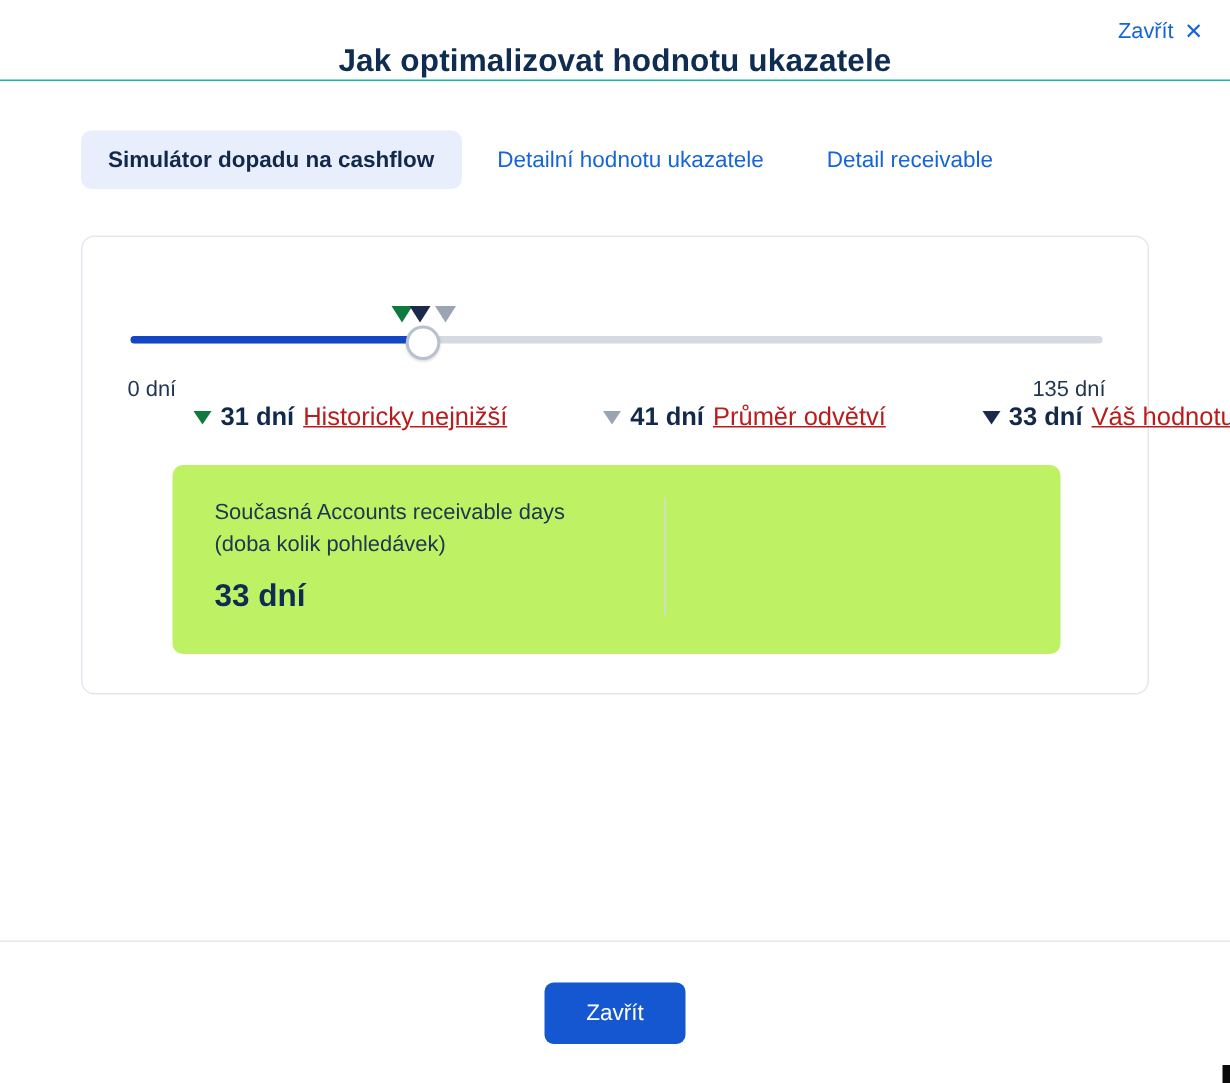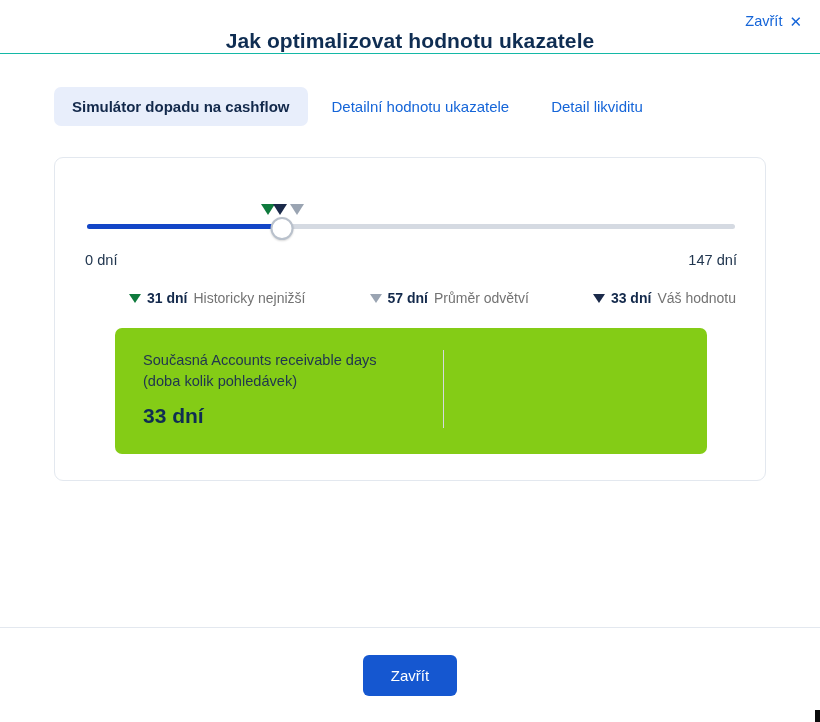--- a/index.html
+++ b/index.html
@@ -147,49 +147,48 @@
     margin-top: 14px;
     font-size: 14.6px;
     color: #21364f;
   }
 
   
   .legend {
     display: flex;
     align-items: flex-end;
     gap: 0;
-    margin-top: 22px;
     padding-left: 44px;
-    font-size: 14px;
+    font-size: 17px;
     color: #35495f;
   }
   .legend-item {
     display: flex;
     align-items: center;
     gap: 6px;
     margin-right: 64px;
     white-space: nowrap;
   }
   .legend-item:last-child { margin-right: 0; }
   .tri {
     width: 0; height: 0;
     border-left: 6px solid transparent;
     border-right: 6px solid transparent;
     border-top: 9px solid #888;
   }
   .legend-val {
     font-weight: bold;
     color: #13294b;
   }
-  .legend-txt { color: #737373; }
+  .legend-txt { color: #b91c1c; text-decoration: underline; }
 
   
   .info-box {
     margin: 22px 30px 0 30px;
-    background: #84cc16;
+    background: #bef264;
     border-radius: 7px;
     display: flex;
     padding: 22px 28px 26px 28px;
     box-sizing: border-box;
   }
   .info-left {
     flex: 0 0 auto;
     width: 282px;
     border-right: 1px solid #d5d9df;
     padding-right: 18px;
@@ -257,21 +256,21 @@
   <div class="modal-title">Jak optimalizovat hodnotu ukazatele</div>
   <div class="close-area">
     <span class="close-label">Zavřít</span>
     <span class="close-x">✕</span>
   </div>
 </div>
 
 <div class="tabs">
   <div class="tab active">Simulátor dopadu na cashflow</div>
   <div class="tab">Detailní hodnotu ukazatele</div>
-  <div class="tab">Detail likviditu</div>
+  <div class="tab">Detail receivable</div>
 </div>
 
 <div class="intro">
 </div>
 
 <div class="card">
 
   <div class="slider-wrap">
     <div class="marker-row">
       <div class="marker" id="mk0" style="left: 27.9279%; border-top-color: rgb(15, 122, 61);"></div>
@@ -279,32 +278,32 @@
       <div class="marker" id="mk2" style="left: 32.4324%; border-top-color: rgb(154, 164, 178);"></div>
     </div>
     <div class="slider-track">
       <div class="slider-fill" id="sfill" style="width: 29.7297%; background: rgb(19, 70, 199);"></div>
       <div class="slider-knob" id="sknob" style="left: 29.7297%;"></div>
     </div>
   </div>
 
   <div class="scale-row">
     <span>0 dní</span>
-    <span>147 dní</span>
+    <span>135 dní</span>
   </div>
 
   <div class="legend">
     <div class="legend-item">
       <span class="tri" id="lt0" style="border-top-color: rgb(15, 122, 61);"></span>
       <span class="legend-val">31 dní</span>
       <span class="legend-txt">Historicky nejnižší</span>
     </div>
     <div class="legend-item">
       <span class="tri" id="lt1" style="border-top-color: rgb(154, 164, 178);"></span>
-      <span class="legend-val">57 dní</span>
+      <span class="legend-val">41 dní</span>
       <span class="legend-txt">Průměr odvětví</span>
     </div>
     <div class="legend-item">
       <span class="tri" id="lt2" style="border-top-color: rgb(27, 42, 74);"></span>
       <span class="legend-val">33 dní</span>
       <span class="legend-txt">Váš hodnotu</span>
     </div>
   </div>
 
   <div class="info-box">

